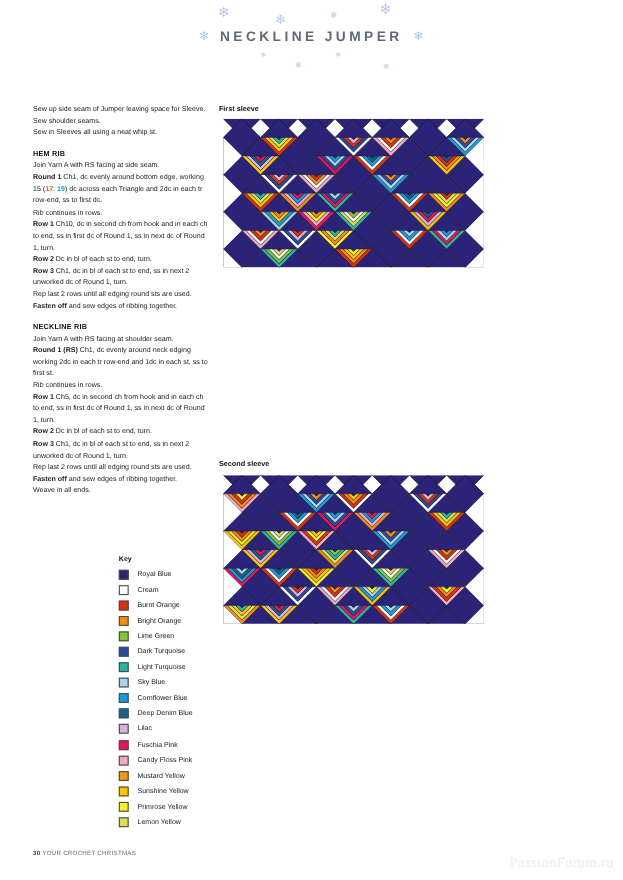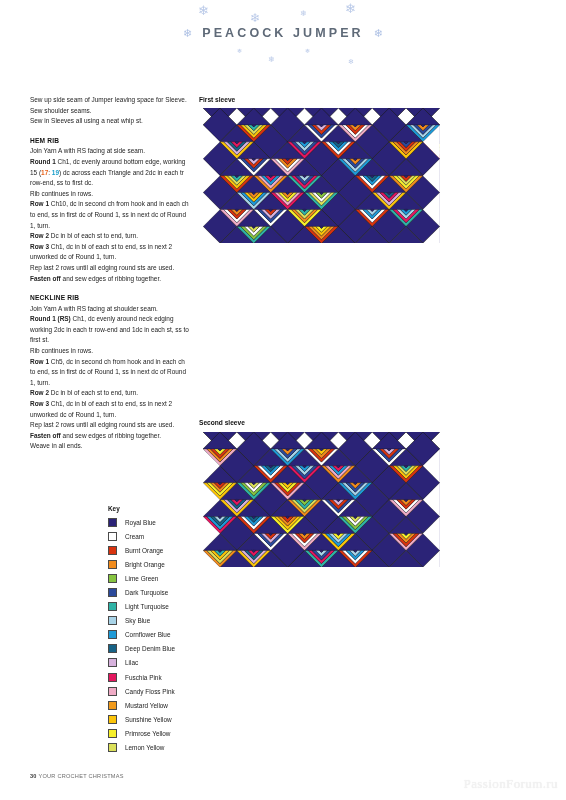--- a/index.html
+++ b/index.html
@@ -80,21 +80,21 @@
     <div class="deco" style="left:250px;top:12px;font-size:12px;">❄</div>
     <div class="deco" style="left:300px;top:10px;font-size:8px;">❄</div>
     <div class="deco" style="left:345px;top:2px;font-size:13px;">❄</div>
     <div class="deco" style="left:237px;top:48px;font-size:6px;">❄</div>
     <div class="deco" style="left:268px;top:56px;font-size:8px;">❄</div>
     <div class="deco" style="left:305px;top:48px;font-size:6px;">❄</div>
     <div class="deco" style="left:348px;top:58px;font-size:7px;">❄</div>
 
     <div class="title-wrap">
       <span class="sf sf-title">❄</span>
-      <span class="page-title">PEACOCK JUMPER</span>
+      <span class="page-title">NECKLINE JUMPER</span>
       <span class="sf sf-title">❄</span>
     </div>
   </div>
 
   <div class="leftcol">
 
     <p>Sew up side seam of Jumper leaving space for Sleeve.</p>
     <p>Sew shoulder seams.</p>
     <p>Sew in Sleeves all using a neat whip st.</p>
 

